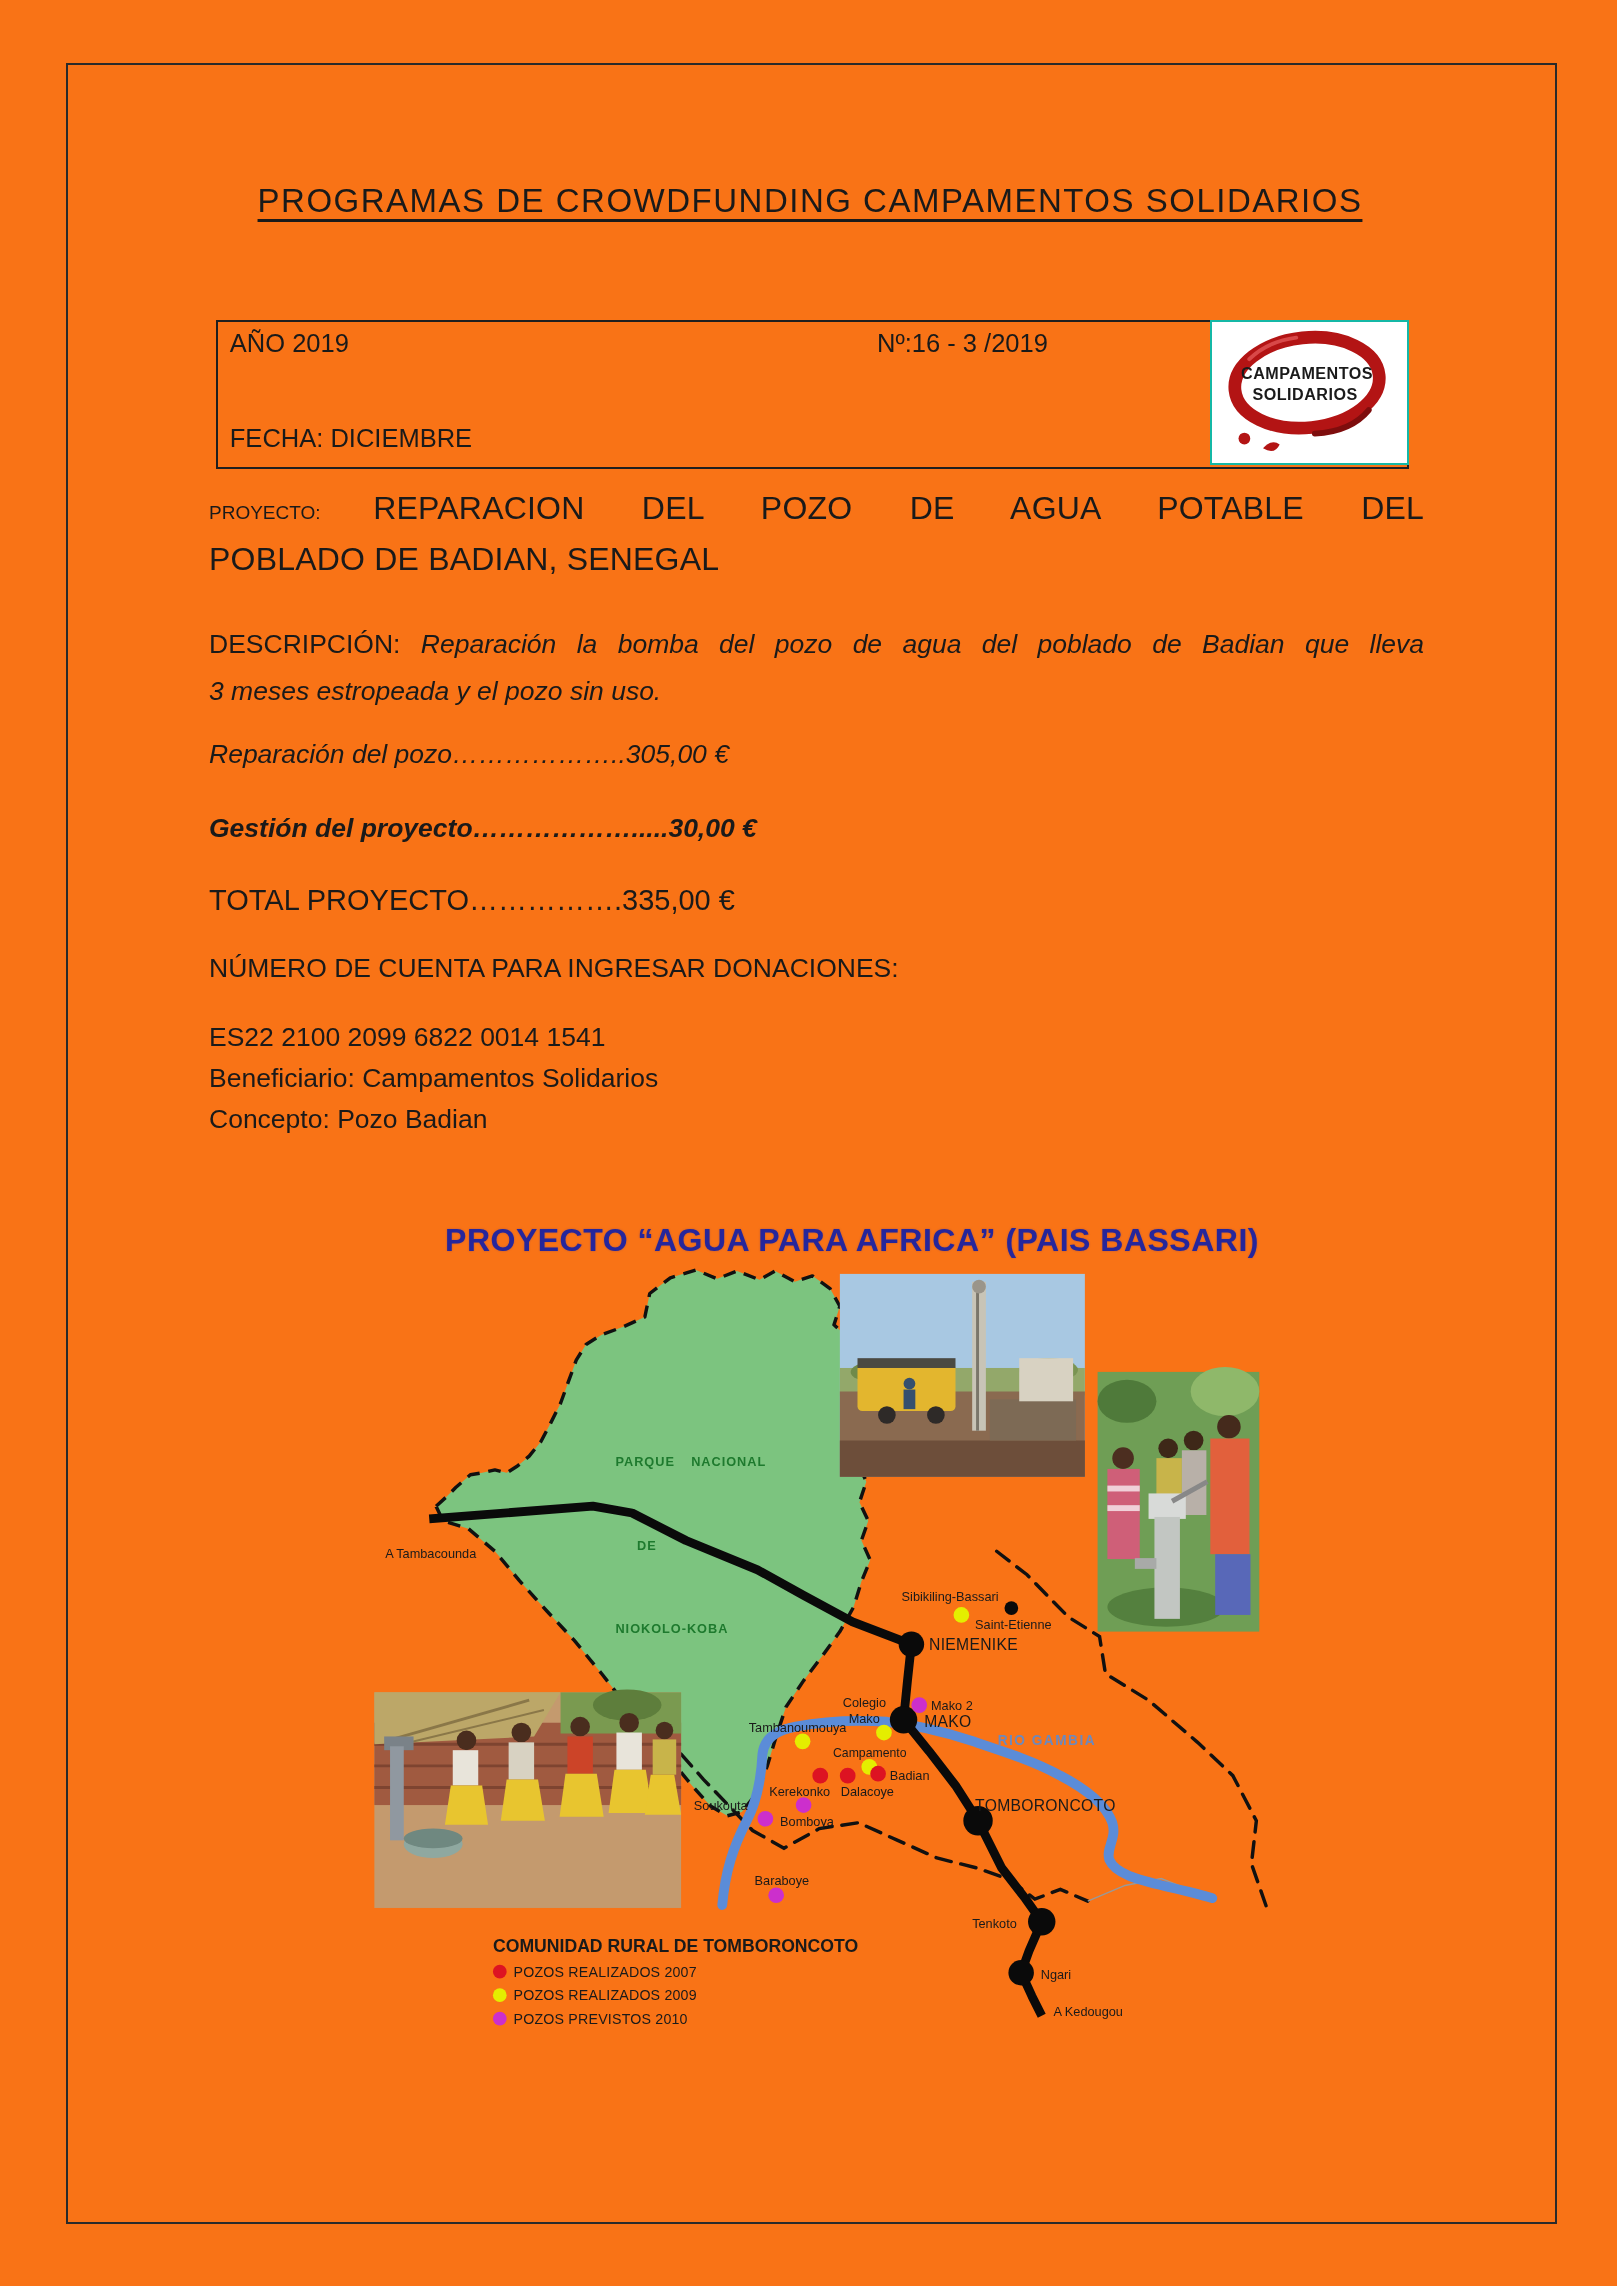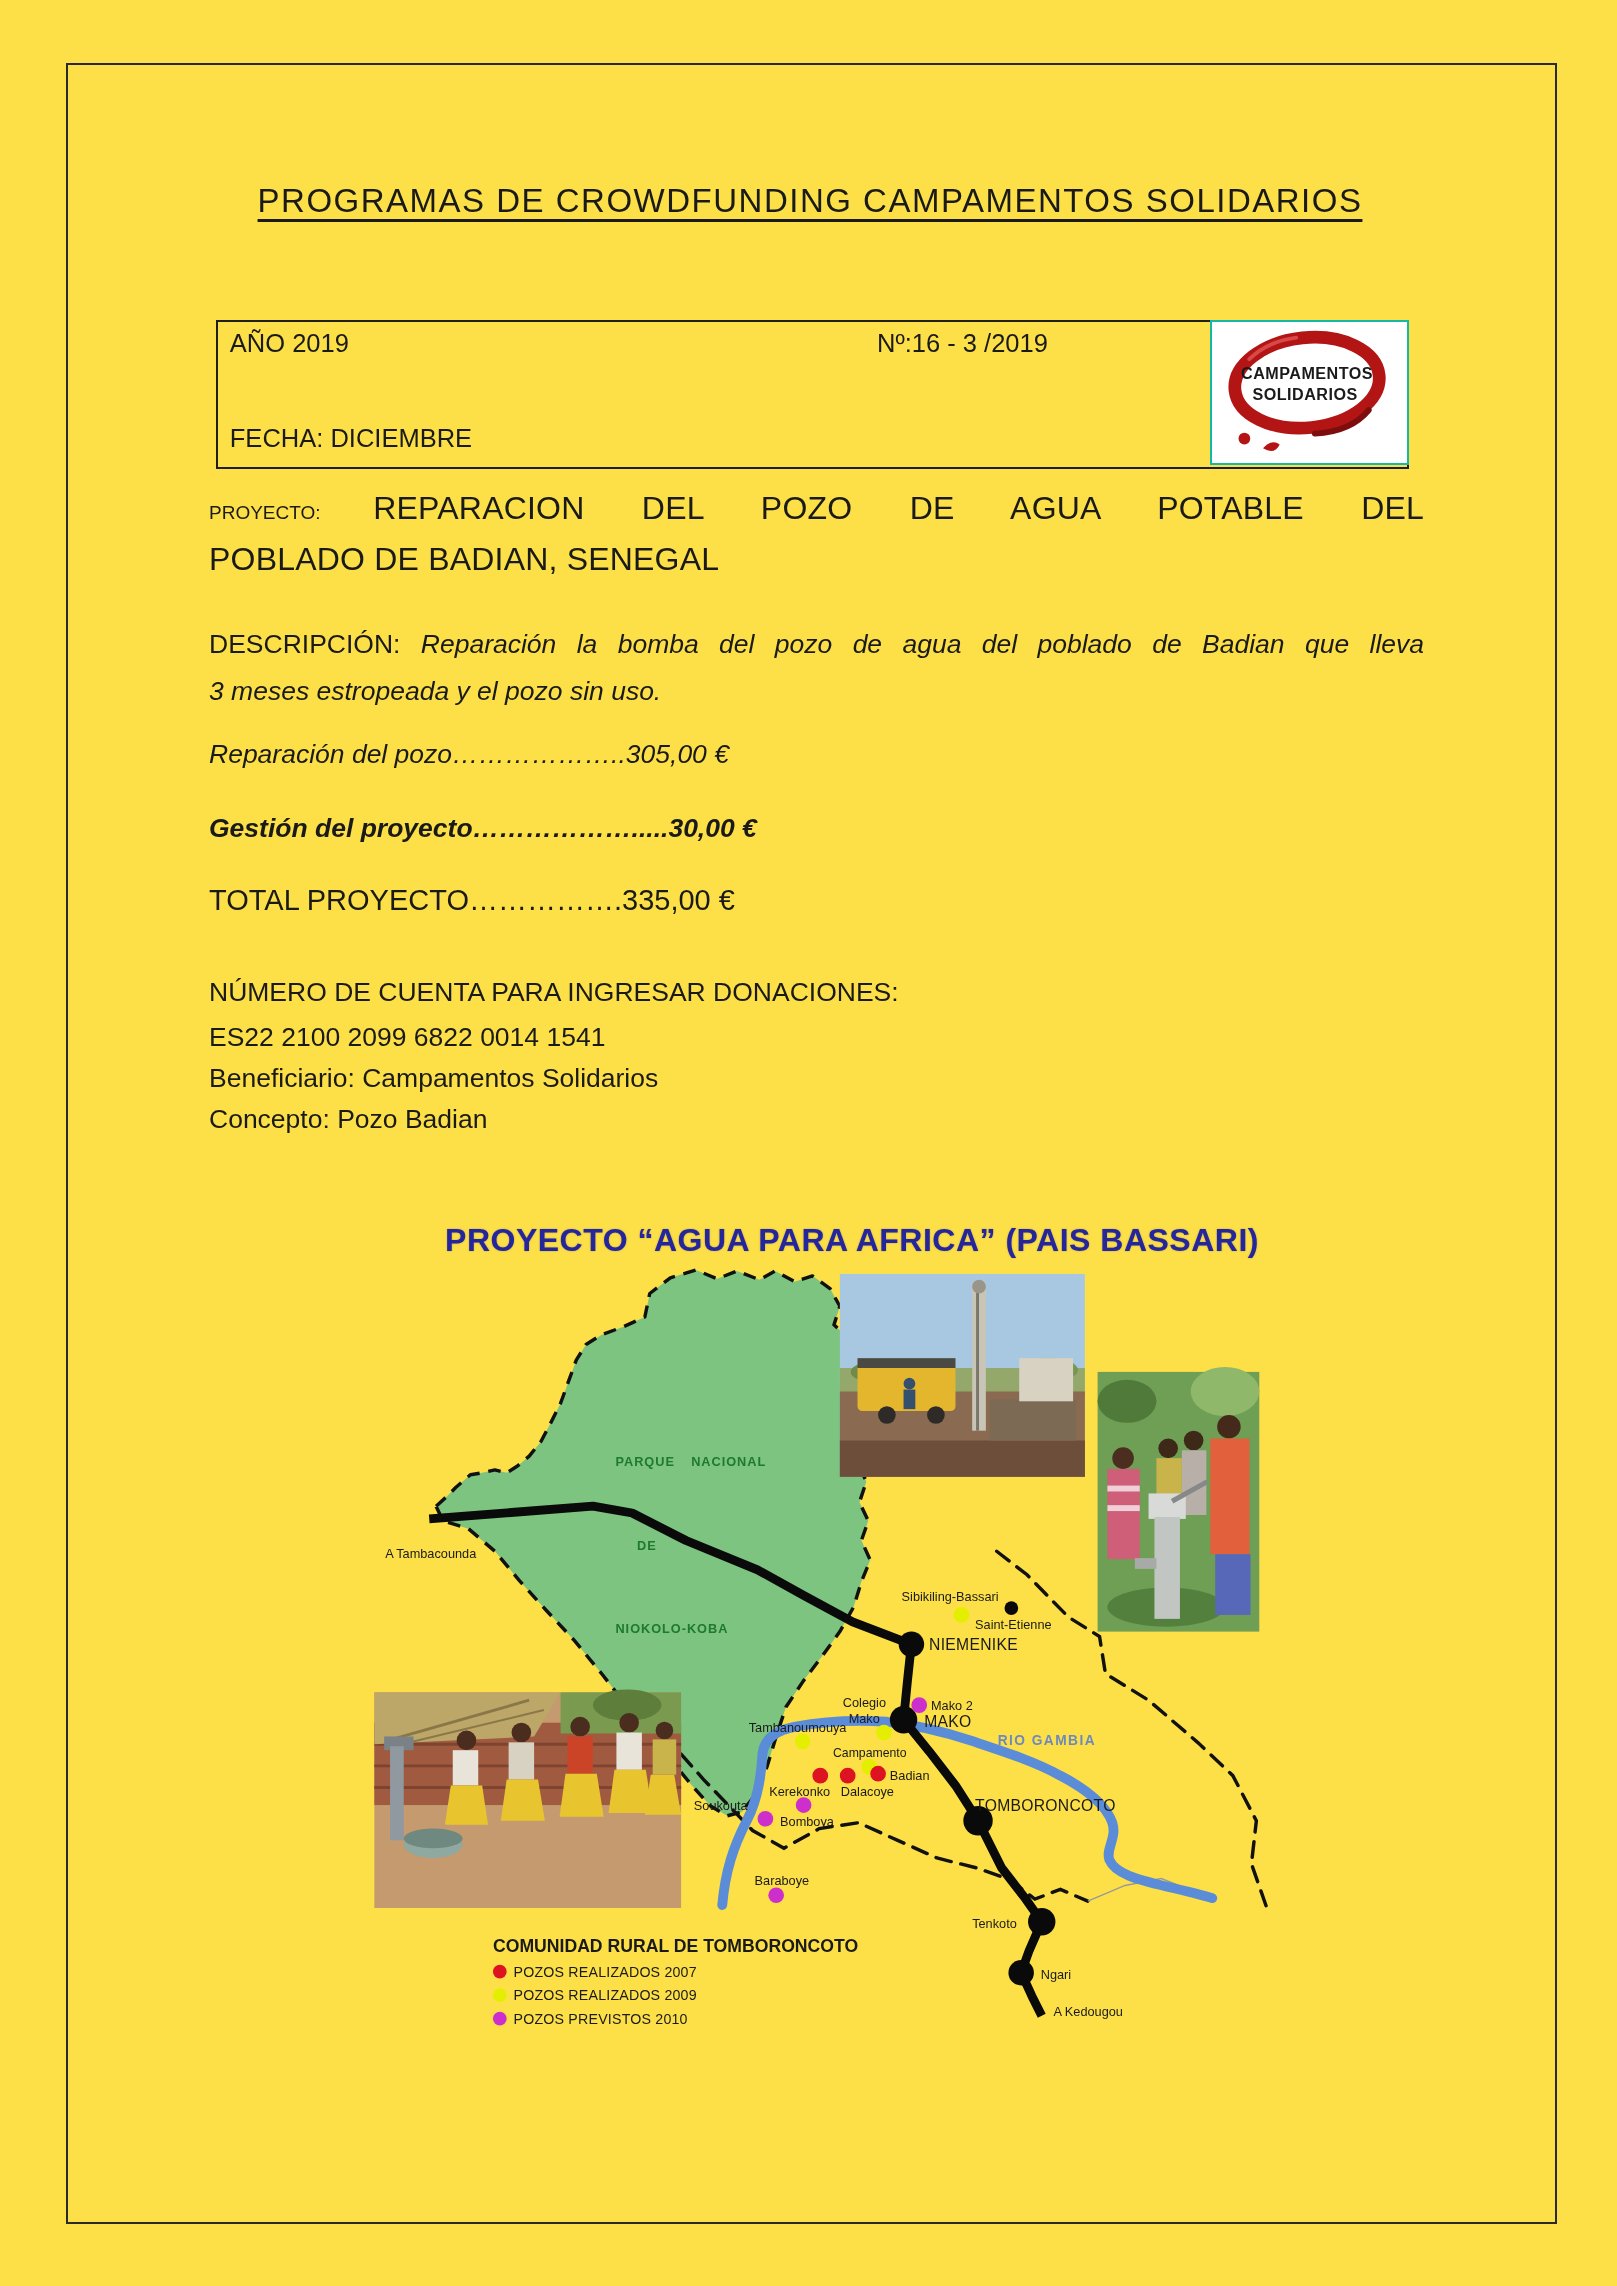--- a/index.html
+++ b/index.html
@@ -1,16 +1,16 @@
 <!DOCTYPE html>
 <html style="--ink: #1a1a1a; --park-green: #7cc47f; --park-label-green: #1e7a2e; --river-blue: #5b8cd8; --river-label-blue: #6d89bd; --road-black: #0a0a0a; --dot-red: #dd1322; --dot-yellow: #e4ee00; --dot-magenta: #cc2fcc; --map-title-blue: #26269b; --logo-red: #b31414;"><head>
 <meta charset="utf-8">
 <style>
   html,body{margin:0;padding:0;background:#e8e8e8;}
-  .page{position:relative;width:1617px;height:2287px;background:#fde047;
+  .page{position:relative;width:1617px;height:2287px;background:#f97316;
         font-family:"Liberation Sans", sans-serif;color:var(--ink,#1a1a1a);overflow:hidden;}
   .page-border{position:absolute;left:66px;top:63px;width:1487px;height:2157px;
         border:2px solid #2a2a2a;pointer-events:none;}
   .doc-title{position:absolute;left:66px;top:182px;width:1488px;margin:0;text-align:center;
         font-size:33px;font-weight:400;letter-spacing:1.5px;
         text-decoration:underline;text-decoration-thickness:2.5px;text-underline-offset:6.9px;}
   .header-table{position:absolute;left:216px;top:272px;width:1189px;height:145px;
         border:2px solid #1f1f1f;font-size:25.5px;margin-top:48px;}
   .ht-year{position:absolute;left:11.8px;top:6.9px;}
   .ht-number{position:absolute;left:659px;top:6.9px;}
@@ -81,21 +81,21 @@
     <span class="it">Reparación la bomba del pozo de agua del poblado de Badian que lleva</span>
   </div>
 
   <div class="body-line proj-big" style="top:541px;">POBLADO DE BADIAN, SENEGAL</div>
   <div class="body-line b27 it" style="top:676px;">3 meses estropeada y el pozo sin uso.</div>
 
   <div class="body-line b27 it" style="top:739px;">Reparación del pozo………………..305,00 €</div>
   <div class="body-line b27 it" style="top:813px;font-weight:bold;">Gestión del proyecto……………….....30,00 €</div>
   <div class="body-line total-line" style="top:884px;">TOTAL PROYECTO…………….335,00 €</div>
 
-  <div class="body-line b27" style="top:953px;margin-top:24px;">NÚMERO DE CUENTA PARA INGRESAR DONACIONES:</div>
+  <div class="body-line b27" style="top:953px;">NÚMERO DE CUENTA PARA INGRESAR DONACIONES:</div>
   <div class="body-line b27 account-block" style="top:1017px;">
     <div>ES22 2100 2099 6822 0014 1541</div>
     <div>Beneficiario: Campamentos Solidarios</div>
     <div>Concepto: Pozo Badian</div>
   </div>
 
   <div class="map-title">PROYECTO “AGUA PARA AFRICA” (PAIS BASSARI)</div>
 
   <svg class="map-svg" viewBox="350 1240 1000 910">
 

